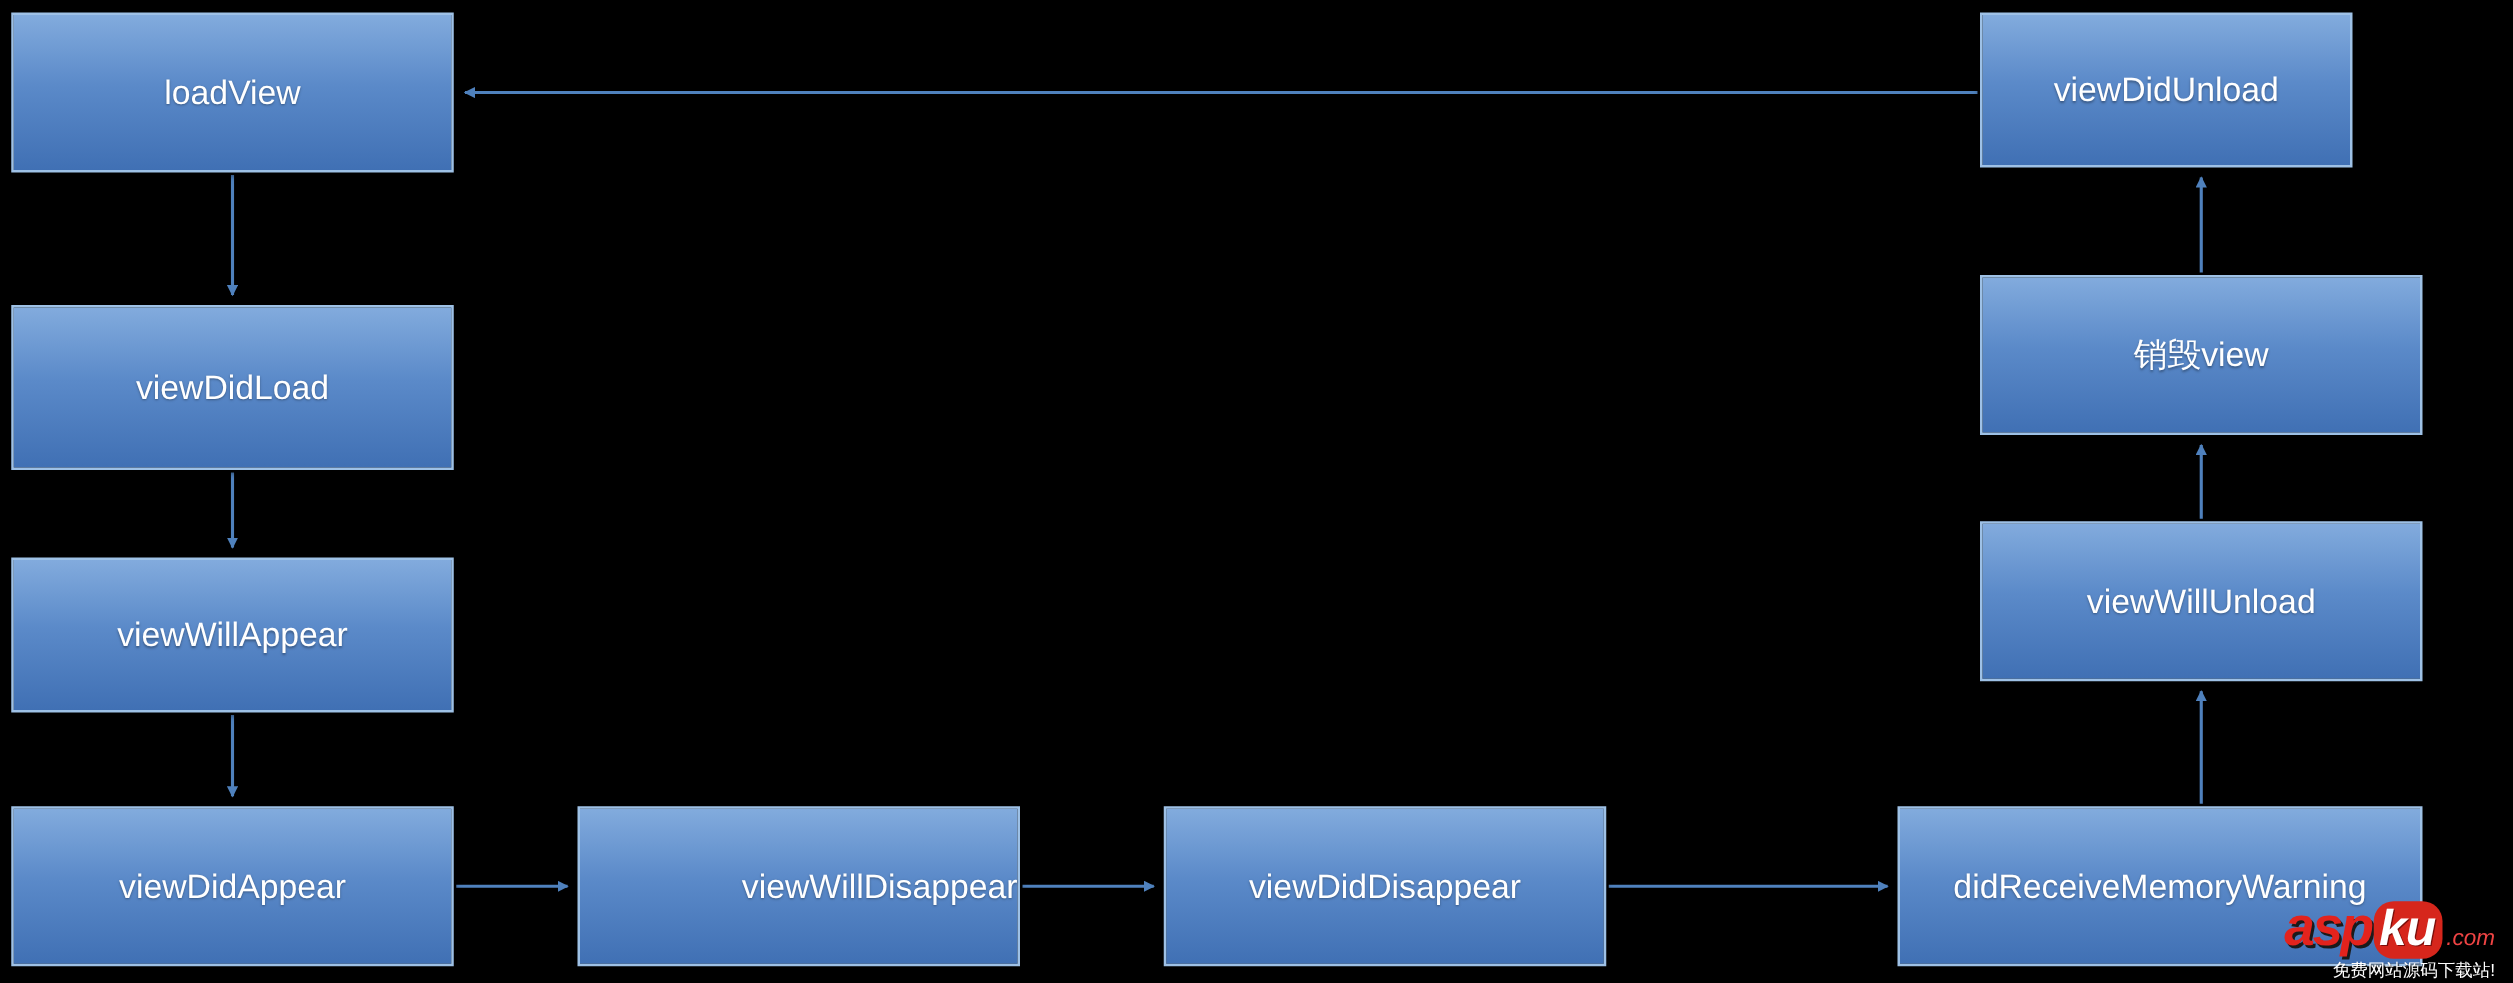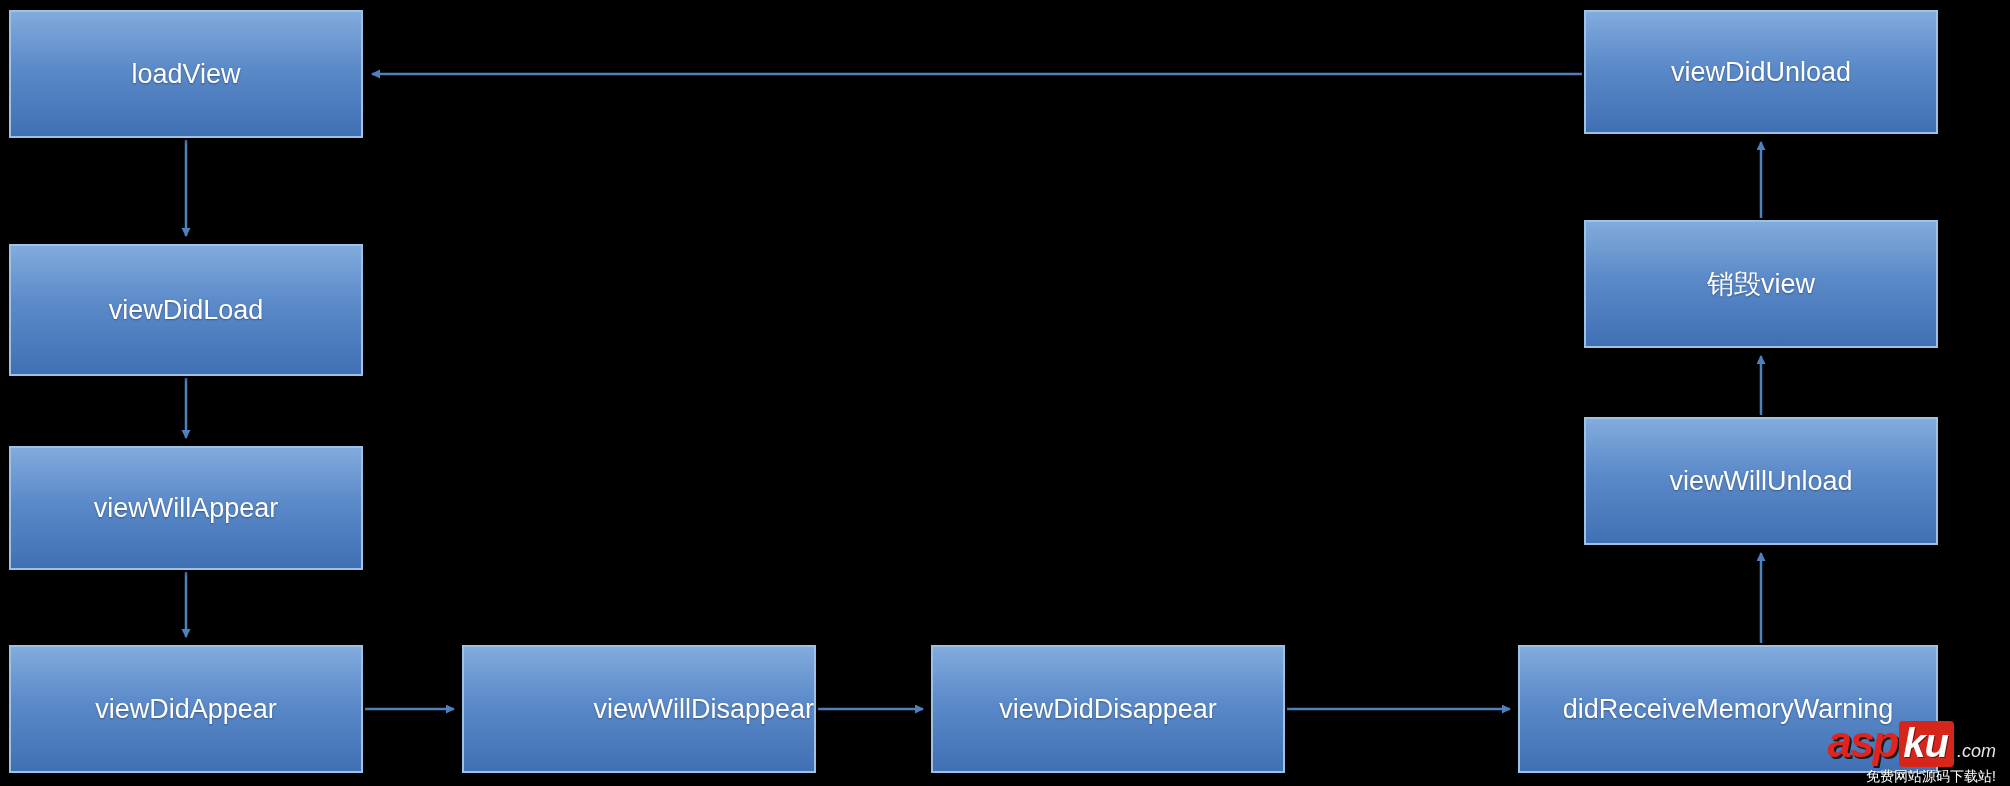--- a/index.html
+++ b/index.html
@@ -34,21 +34,21 @@
   #n-viewdidload         { left: 9px;    top: 244px; width: 354px; height: 132px; }
   #n-viewwillappear      { left: 9px;    top: 446px; width: 354px; height: 124px; }
   #n-viewdidappear       { left: 9px;    top: 645px; width: 354px; height: 128px; }
   
   #n-viewwilldisappear   { left: 462px;  top: 645px; width: 354px; height: 128px; justify-content: flex-end; }
   #n-viewdiddisappear    { left: 931px;  top: 645px; width: 354px; height: 128px; }
   #n-didreceivememorywarning { left: 1518px; top: 645px; width: 420px; height: 128px; }
   
   #n-viewwillunload      { left: 1584px; top: 417px; width: 354px; height: 128px; }
   #n-destroyview         { left: 1584px; top: 220px; width: 354px; height: 128px; }
-  #n-viewdidunload       { left: 1584px; top: 10px;  width: 354px; height: 124px; }
+  #n-viewdidunload       { left: 1584px; top: 10px;  width: 298px; height: 124px; }
 
   #arrows {
     position: absolute;
     left: 0; top: 0;
     width: 2010px;
     height: 786px;
     pointer-events: none;
   }
 
   .watermark {
@@ -70,27 +70,27 @@
     text-shadow: 2px 2px 0 #1a1a1a;
     margin-left: 46px;
   }
   .wm-ku {
     display: inline-block;
     background: #d6261c;
     color: #ffffff;
     font-size: 40px;
     line-height: 44px;
     padding: 0 6px 2px 4px;
-    border-radius: 4px;
+    border-radius: 16px;
     margin-left: 2px;
     letter-spacing: -1px;
     text-shadow: 1px 1px 0 #7a0f0b;
   }
   .wm-tld {
-    color: #e5e5e5;
+    color: #ef4444;
     font-size: 18px;
     font-weight: normal;
     margin-left: 3px;
   }
   .wm-caption {
     color: #ffffff;
     font-size: 14px;
     margin-top: 2px;
     text-shadow: 1px 1px 1px #000;
   }

